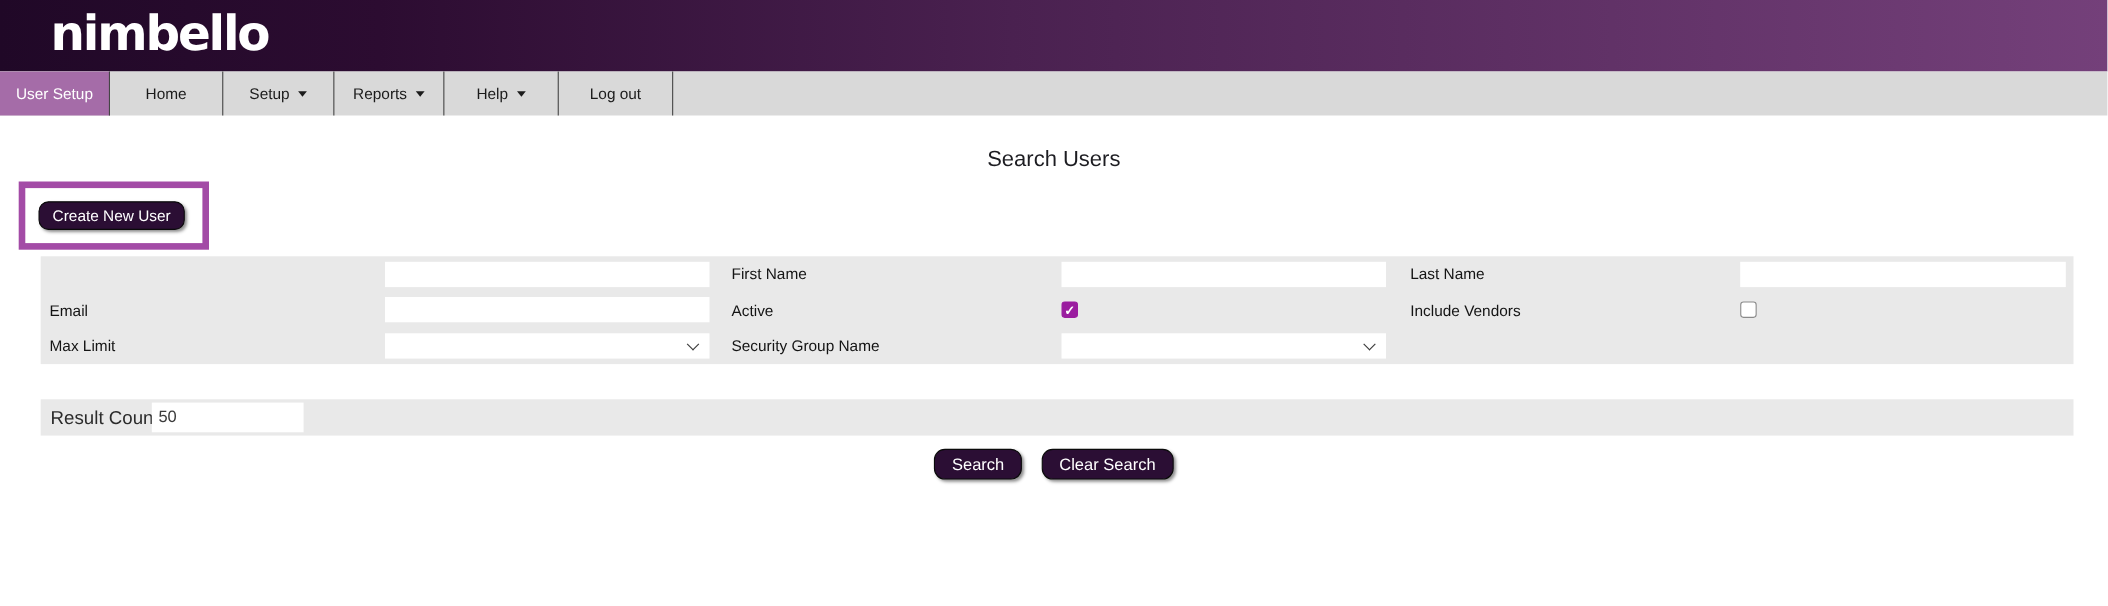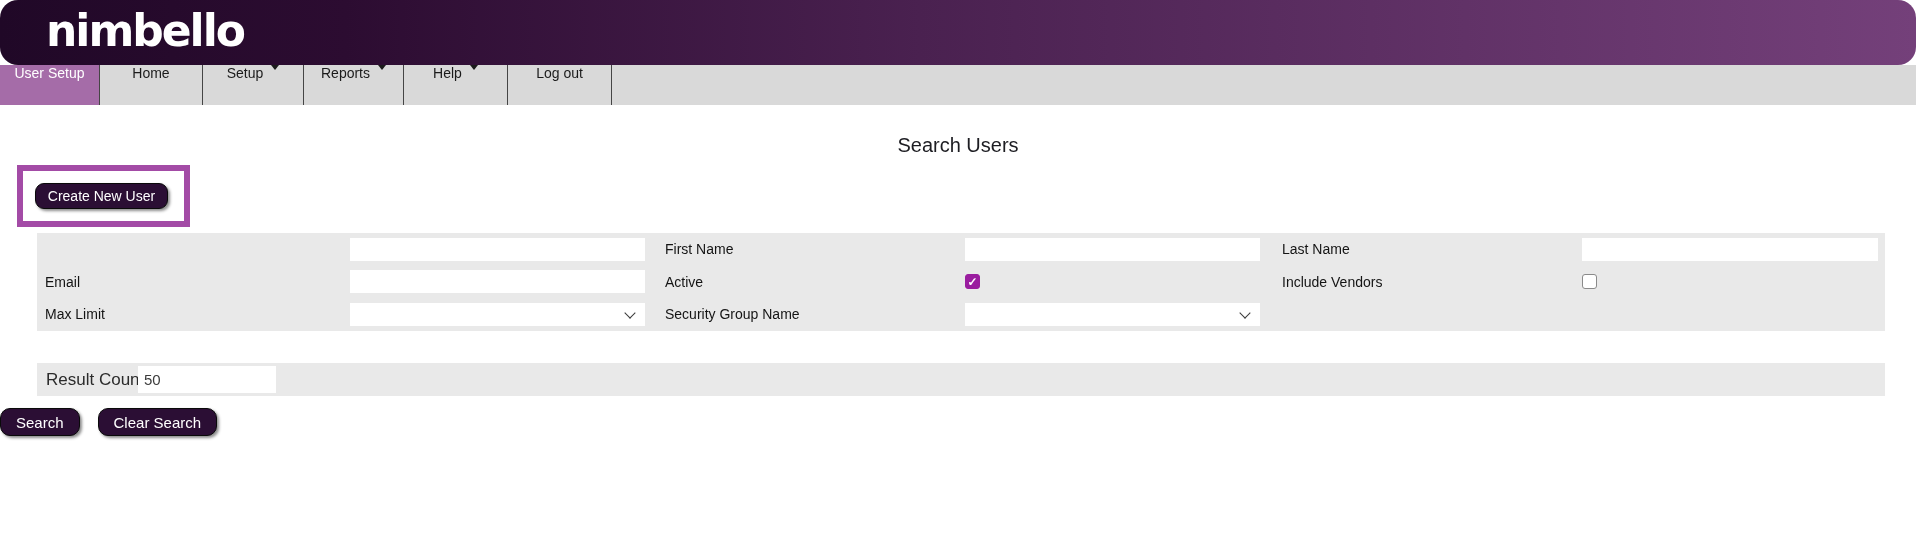--- a/index.html
+++ b/index.html
@@ -9,41 +9,40 @@
     background: #ffffff;
     position: relative;
     overflow: hidden;
   }
   
   .header {
     height: 65px;
     background: linear-gradient(to right, #200827 0%, #2c0c31 18%, #4a2150 48%, #74407a 100%);
     display: flex;
     align-items: center;
-    border-radius: 18px;
   }
   .logo {
     color: #ffffff;
     font-family: "DejaVu Sans", sans-serif;
     font-weight: 700;
     font-size: 44px;
     letter-spacing: -2px;
     margin-left: 46px;
     margin-top: -4px;
   }
   
   .nav {
     height: 40px;
     background: #d9d9d9;
     display: flex;
     align-items: stretch;
   }
   .tab {
     display: flex;
-    align-items: flex-start;
+    align-items: center;
     justify-content: center;
     font-size: 14px;
     color: #1b1b1b;
     border-right: 1px solid #454545;
     cursor: pointer;
     white-space: nowrap;
   }
   .tab.active {
     background: var(--active_tab, #a56ca8);
     color: #ffffff;
@@ -183,20 +182,21 @@
     font-size: 15px;
     color: #3c3c3c;
     padding: 0 6px;
     outline: none;
   }
   
   .btn-row {
     position: absolute;
     top: 408px; left: 0; width: 100%;
     display: flex;
+    justify-content: center;
     gap: 18px;
   }
   .btn-action {
     height: 28px;
     font-size: 15px;
     padding: 0 15px;
     border-radius: 10px;
   }
 </style>
 </head>

